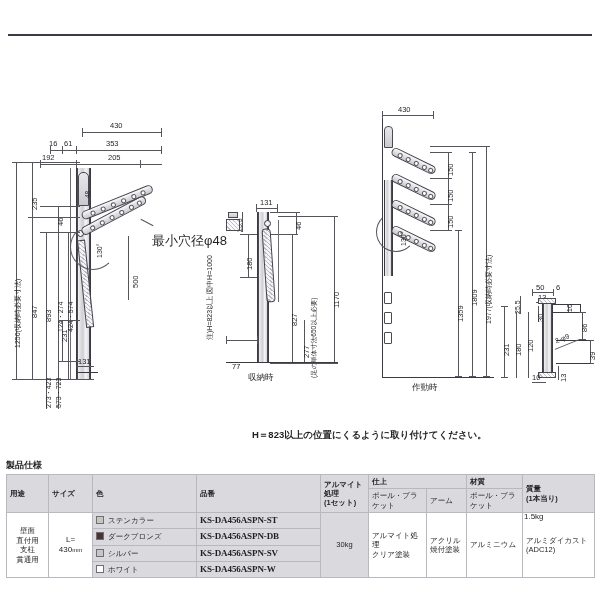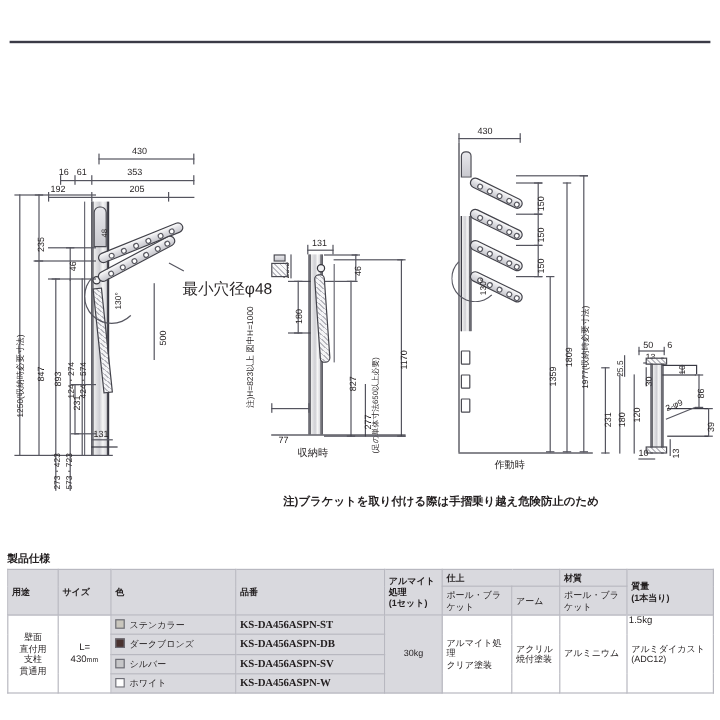--- a/index.html
+++ b/index.html
@@ -438,21 +438,21 @@
     <div class="dim hl" style="left:56px; top:62px; width:26px; transform: rotate(-22deg);"></div>
     <div class="num" style="left:56px; top:56px; font-size:7px; transform: rotate(-22deg); transform-origin:left top;">2-φ9</div>
 
     <div class="dim hl" style="left:34px; top:100px; width:14px;"></div>
     <div class="num" style="left:34px; top:92px;">10</div>
 
     <div class="num v" style="left:62px; top:100px;">13</div>
     <div class="dim vl" style="left:60px; top:84px; height:14px;"></div>
   </div>
 
-  <div class="jp" style="left:236px; top:414px; font-size:9.5px; font-weight:bold;">注)ブラケットを取り付ける際は手摺乗り越え危険防止のため</div>
+  <div class="jp" style="left:252px; top:430px; font-size:9.5px; font-weight:bold;">H＝823以上の位置にくるように取り付けてください。</div>
 
   <div class="spec-title">製品仕様</div>
 
   <table class="spec">
     <colgroup>
       <col style="width:42px">
         <col style="width:44px">
         <col style="width:104px">
       <col style="width:124px">
         <col style="width:48px">

